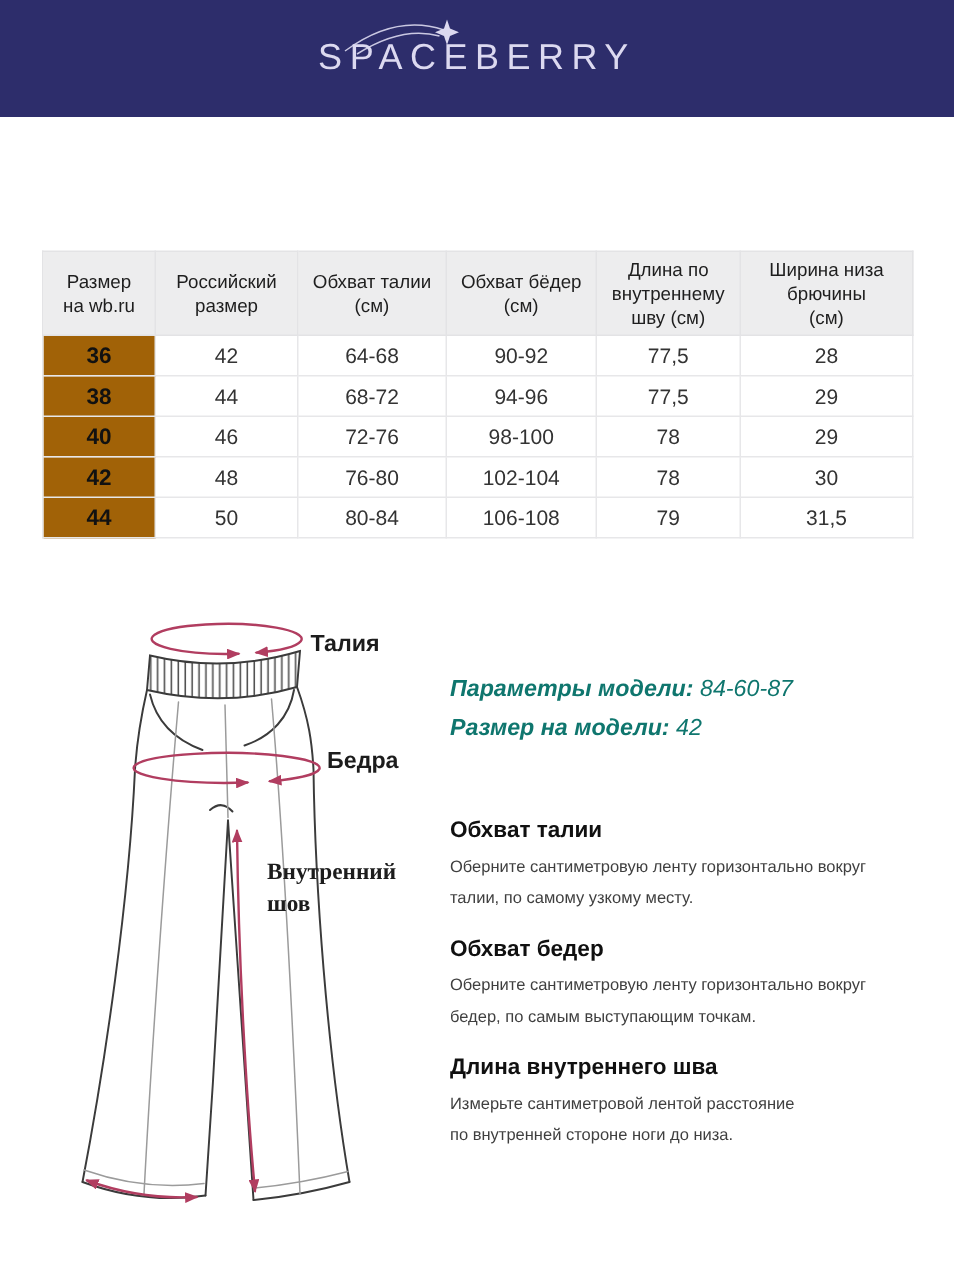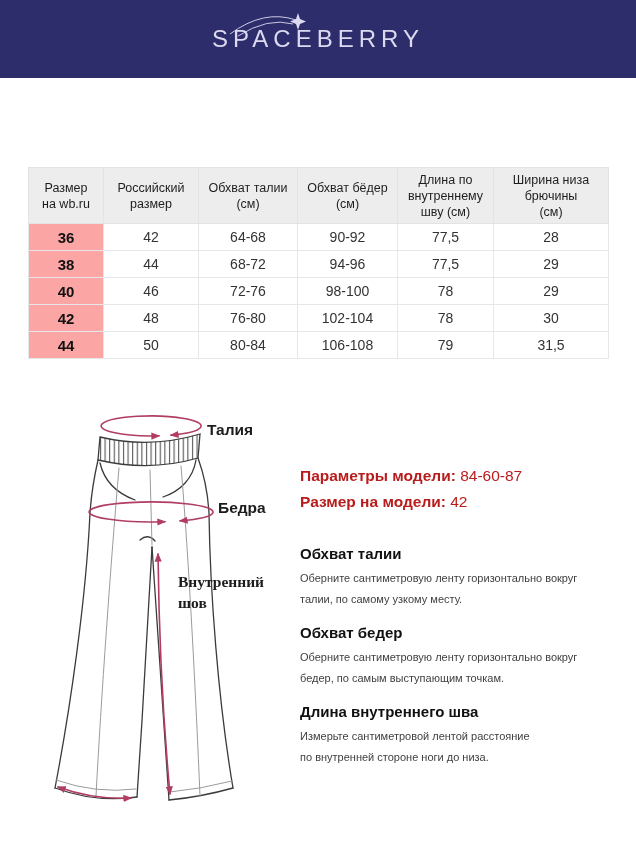--- a/index.html
+++ b/index.html
@@ -26,38 +26,38 @@
   .size-table th{background:#ededee;font-weight:400;font-size:12.5px;line-height:16px;color:#1e1e1e;
     height:56px;vertical-align:middle;text-align:center;border:1px solid #e3e3e5;white-space:pre-line;padding:2px 3px;}
   .size-table th:nth-child(1){width:75px;}
   .size-table th:nth-child(2){width:95px;}
   .size-table th:nth-child(3){width:99px;}
   .size-table th:nth-child(4){width:100px;}
   .size-table th:nth-child(5){width:96px;}
   .size-table th:nth-child(6){width:115px;}
   .size-table td{background:#fff;border:1px solid #e7e7e9;font-size:14px;color:#333;height:27px;
     text-align:center;vertical-align:middle;}
-  .size-table td:first-child{background:#fca5a5;font-weight:700;font-size:15px;color:#111;}
+  .size-table td:first-child{background:#a16207;font-weight:700;font-size:15px;color:#111;}
 
   
   .pants-svg{position:absolute;left:30px;top:400px;width:260px;height:445px;}
   .pants-svg .outline path{fill:none;stroke:#3b3b3b;stroke-width:1.3;stroke-linecap:round;}
   .pants-svg .crease path{fill:none;stroke:#9b9b9b;stroke-width:1;stroke-linecap:round;}
   .pants-svg .band{stroke:#3b3b3b;stroke-width:1.3;}
   .pants-svg .accent path{fill:none;stroke:var(--accent);stroke-width:1.6;stroke-linecap:round;}
   .arrow-head-fill{fill:var(--accent);}
 
   .diagram-label{position:absolute;font-size:15.5px;font-weight:600;color:#1c1c1c;line-height:21px;}
   .label-waist{left:207px;top:419px;}
   .label-hips{left:218px;top:497px;}
   .label-inseam{left:178px;top:571px;width:104px;font-family:Liberation Serif, serif;}
   .label-hem{left:61px;top:804px;margin-top:40px;}
 
   
-  .model-info{position:absolute;left:300px;top:463px;width:330px;font-size:15.5px;color:#b91c1c;}
+  .model-info{position:absolute;left:300px;top:447px;width:330px;font-size:15.5px;color:#0f766e;font-style:italic;}
   .model-line{line-height:26px;}
   .model-label{font-weight:700;}
 
   .measure-guide{position:absolute;left:300px;top:545px;width:328px;}
   .guide-item{margin-bottom:14px;}
   .guide-title{font-size:15px;font-weight:700;color:#101010;margin-bottom:5px;line-height:18px;}
   .guide-text{font-size:11px;line-height:21px;color:#3f3f3f;white-space:pre-line;}
 </style>
 </head>
 <body>

